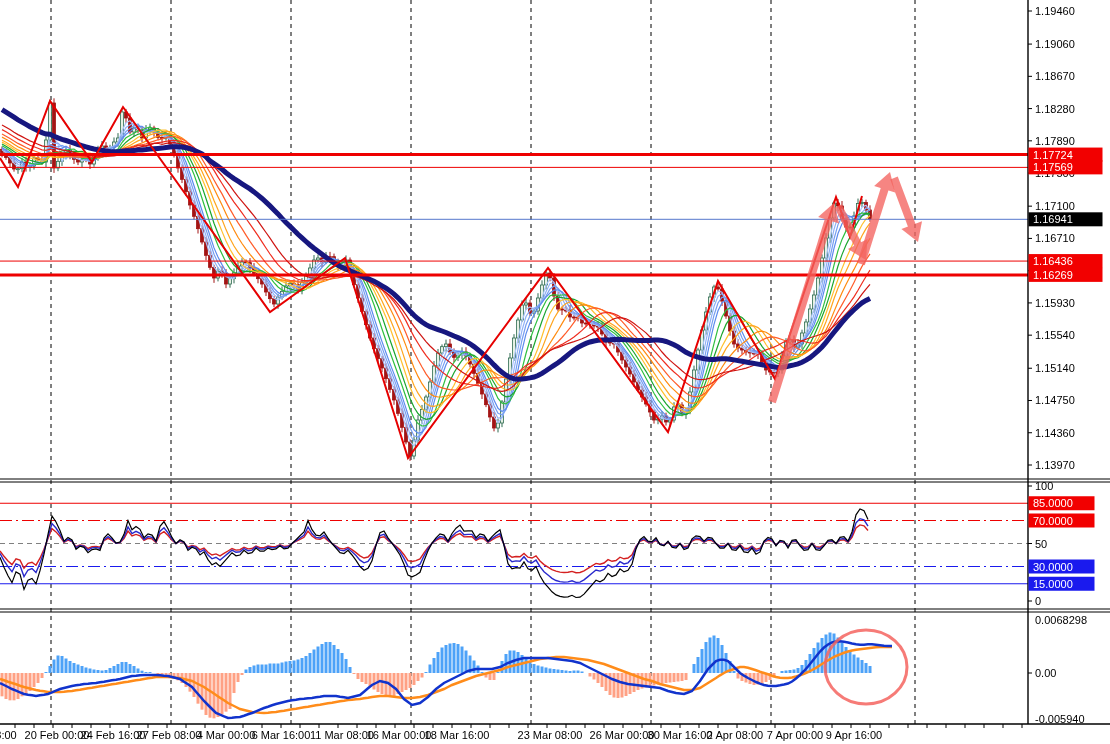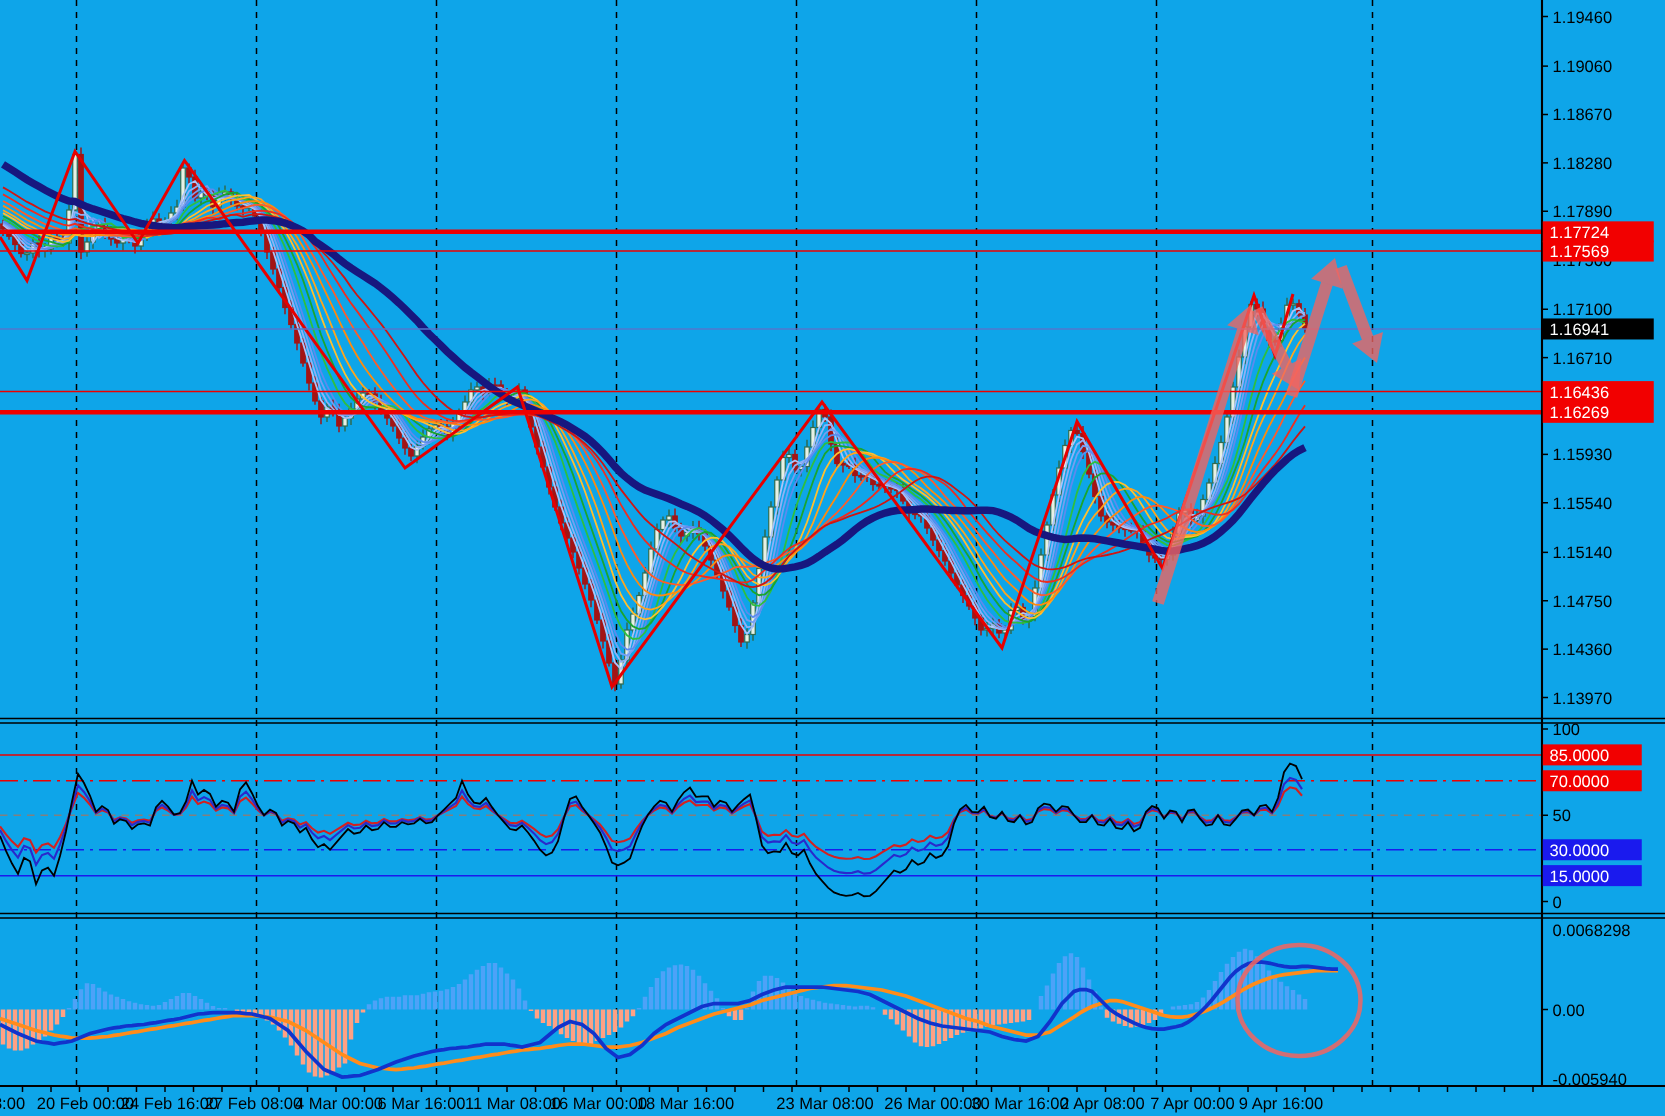--- a/index.html
+++ b/index.html
@@ -1,16 +1,16 @@
 <!DOCTYPE html>
 <html><head>
 <meta charset="utf-8">
 <style>
   html,body{margin:0;padding:0;background:#e8e8e8;}
-  .chart-wrap{width:1110px;height:744px;background:#0ea5e9;position:relative;overflow:hidden;
+  .chart-wrap{width:1110px;height:744px;background:#ffffff;position:relative;overflow:hidden;
     font-family:"Liberation Sans",sans-serif;}
   svg text{font-family:"Liberation Sans",sans-serif;}
 </style>
 </head>
 <body>
 
 <div class="chart-wrap">
   <svg id="cv" width="1110" height="744" viewBox="0 0 1110 744">
     <g id="g-sep">
         <line x1="51" y1="0" x2="51" y2="724" stroke="#000" stroke-width="1" stroke-dasharray="4,4"></line>

